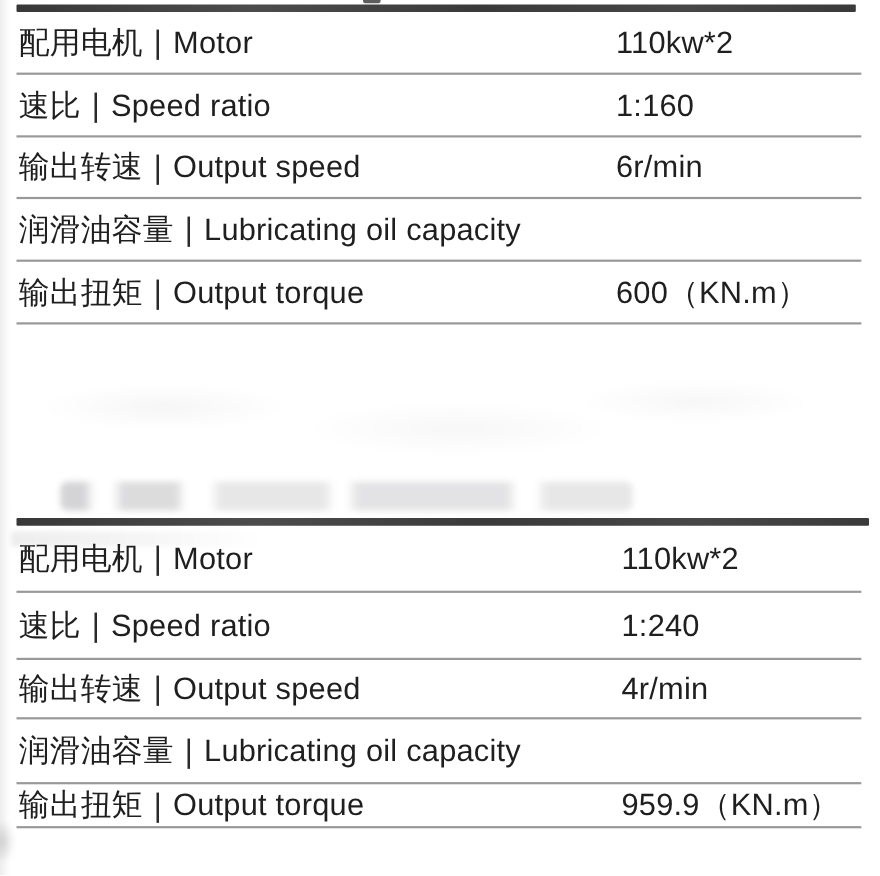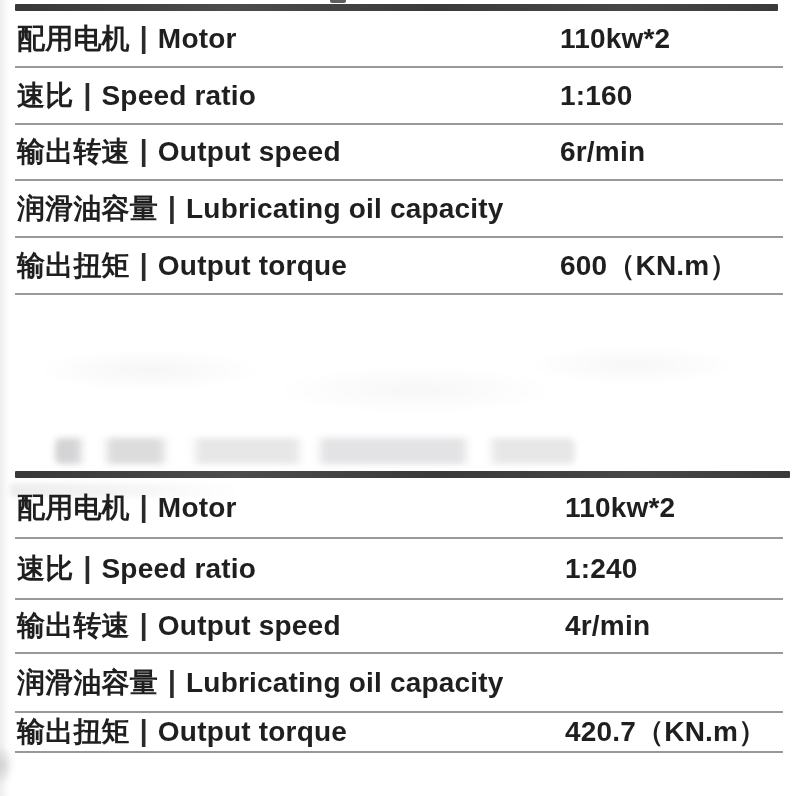--- a/index.html
+++ b/index.html
@@ -77,21 +77,20 @@
 
   .row{
     box-sizing:border-box;
     display:flex;align-items:center;
     border-bottom:2px solid var(--line);
     padding-left:2px;
     position:relative;
     font-size:28px;
     letter-spacing:0.2px;
     white-space:nowrap;
-    font-weight:bold;
   }
   .t1 .row{height:57px;}
   .t1 .row:nth-of-type(1){height:62px;}
   .t1 .row:nth-of-type(4){height:56px;}
   .t2 .row:nth-of-type(1){height:55px;}
   .t2 .row:nth-of-type(2){height:61px;}
   .t2 .row:nth-of-type(3){height:61px;}
   .t2 .row:nth-of-type(4){height:54px;}
   .t2 .row:nth-of-type(5){height:59px;}
 
@@ -172,17 +171,17 @@
     </div>
     <div class="row">
       <span>润滑油容量</span>
         <span class="lbl-divider">|</span>
         <span>Lubricating oil capacity</span>
     </div>
     <div class="row">
       <span>输出扭矩</span>
         <span class="lbl-divider">|</span>
         <span>Output torque</span>
-      <span class="value">420.7（KN.m）</span>
+      <span class="value">959.9（KN.m）</span>
     </div>
   </section>
 
 </div>
 
 </body></html>

